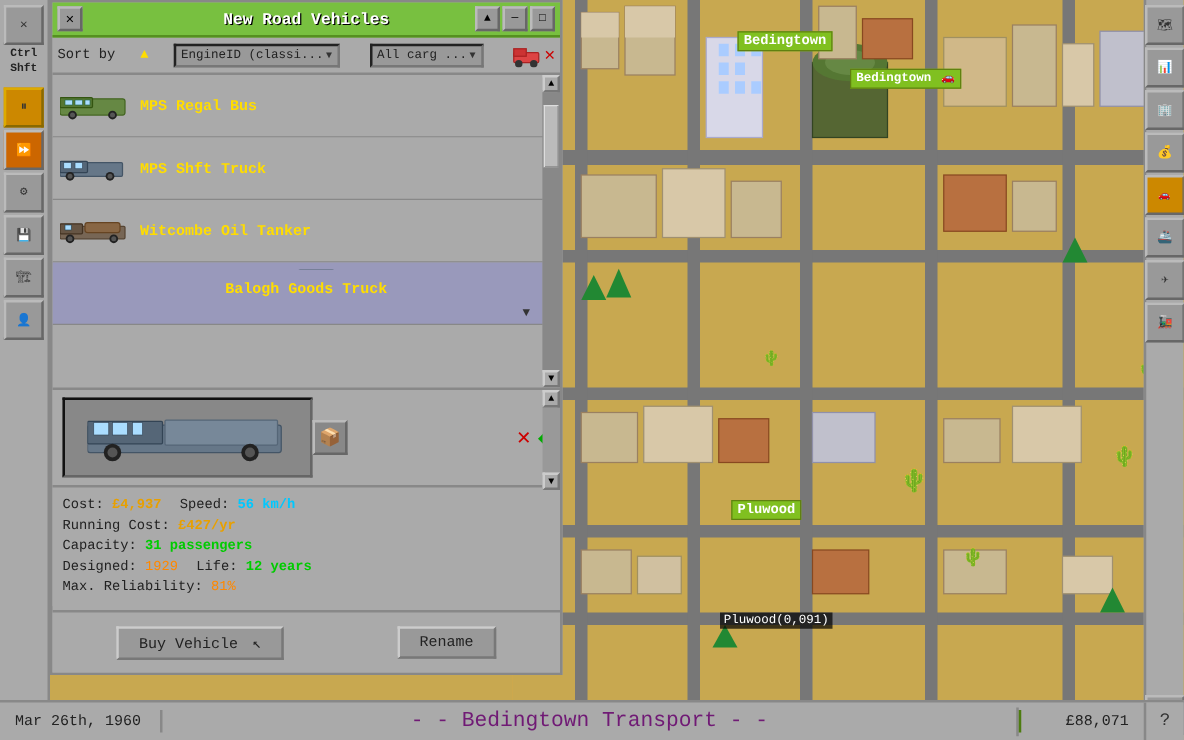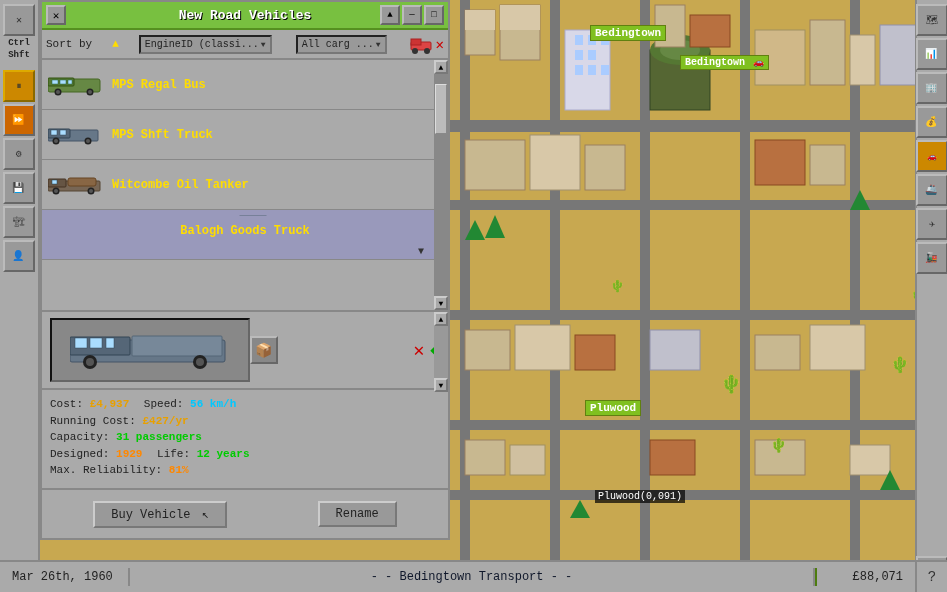--- a/index.html
+++ b/index.html
@@ -261,21 +261,21 @@
 
     .stat-line {
       font-size: 11px;
       color: #333;
     }
 
     .stat-label { color: #222; }
     .stat-value-yellow { color: #e8a000; font-weight: bold; }
     .stat-value-cyan { color: #00c8ff; font-weight: bold; }
     .stat-value-green { color: #00cc00; font-weight: bold; }
-    .stat-value-orange { color: #ff8800; font-weight: bold; }
+    .stat-value-orange { color: #ff8800; font-weight: normal; }
 
     
     .bottom-buttons {
       position: absolute;
       bottom: 0; left: 0;
       width: 100%;
       height: 50px;
       background: #aaaaaa;
       border-top: 2px solid #888;
       display: flex;
@@ -310,22 +310,22 @@
     .status-date {
       padding: 2px 12px;
       font-size: 12px;
       color: #222;
       border-right: 2px solid #888;
       min-width: 130px;
     }
 
     .status-company {
       padding: 2px 12px;
-      font-size: 12px;
-      color: #0f172a;
+      font-size: 17px;
+      color: #701a75;
       border-right: 2px solid #888;
       flex: 1;
       text-align: center;
     }
 
     .status-money {
       padding: 2px 12px;
       font-size: 12px;
       color: #222;
       border-left: 2px solid #4d7c0f;
@@ -444,21 +444,21 @@
       <polygon points="450,190 440,210 460,210" fill="#228833"></polygon>
       <polygon points="480,470 470,490 490,490" fill="#228833"></polygon>
 
     </svg>
 
     <div class="town-label" style="top:25px; left:180px;">Bedingtown</div>
     <div class="town-label" style="top:55px; left:270px; font-size:10px;">Bedingtown
       <span style="font-size:9px; color:#ffff00; margin-left:2px;">🚗</span>
     </div>
     <div class="town-label" style="top:400px; left:175px;">Pluwood</div>
-    <div class="pop-label" style="top:490px; left:185px;">Pluwood(0,091)</div>
+    <div class="pop-label" style="top:490px; left:166px;">Pluwood(0,091)</div>
   </div>
 </div>
 
 <div class="vehicle-window">
 
   <div class="title-bar">
     <div class="title-close-btn">
       <span>✕</span>
     </div>
     <span class="title-bar-text">New Road Vehicles</span>

